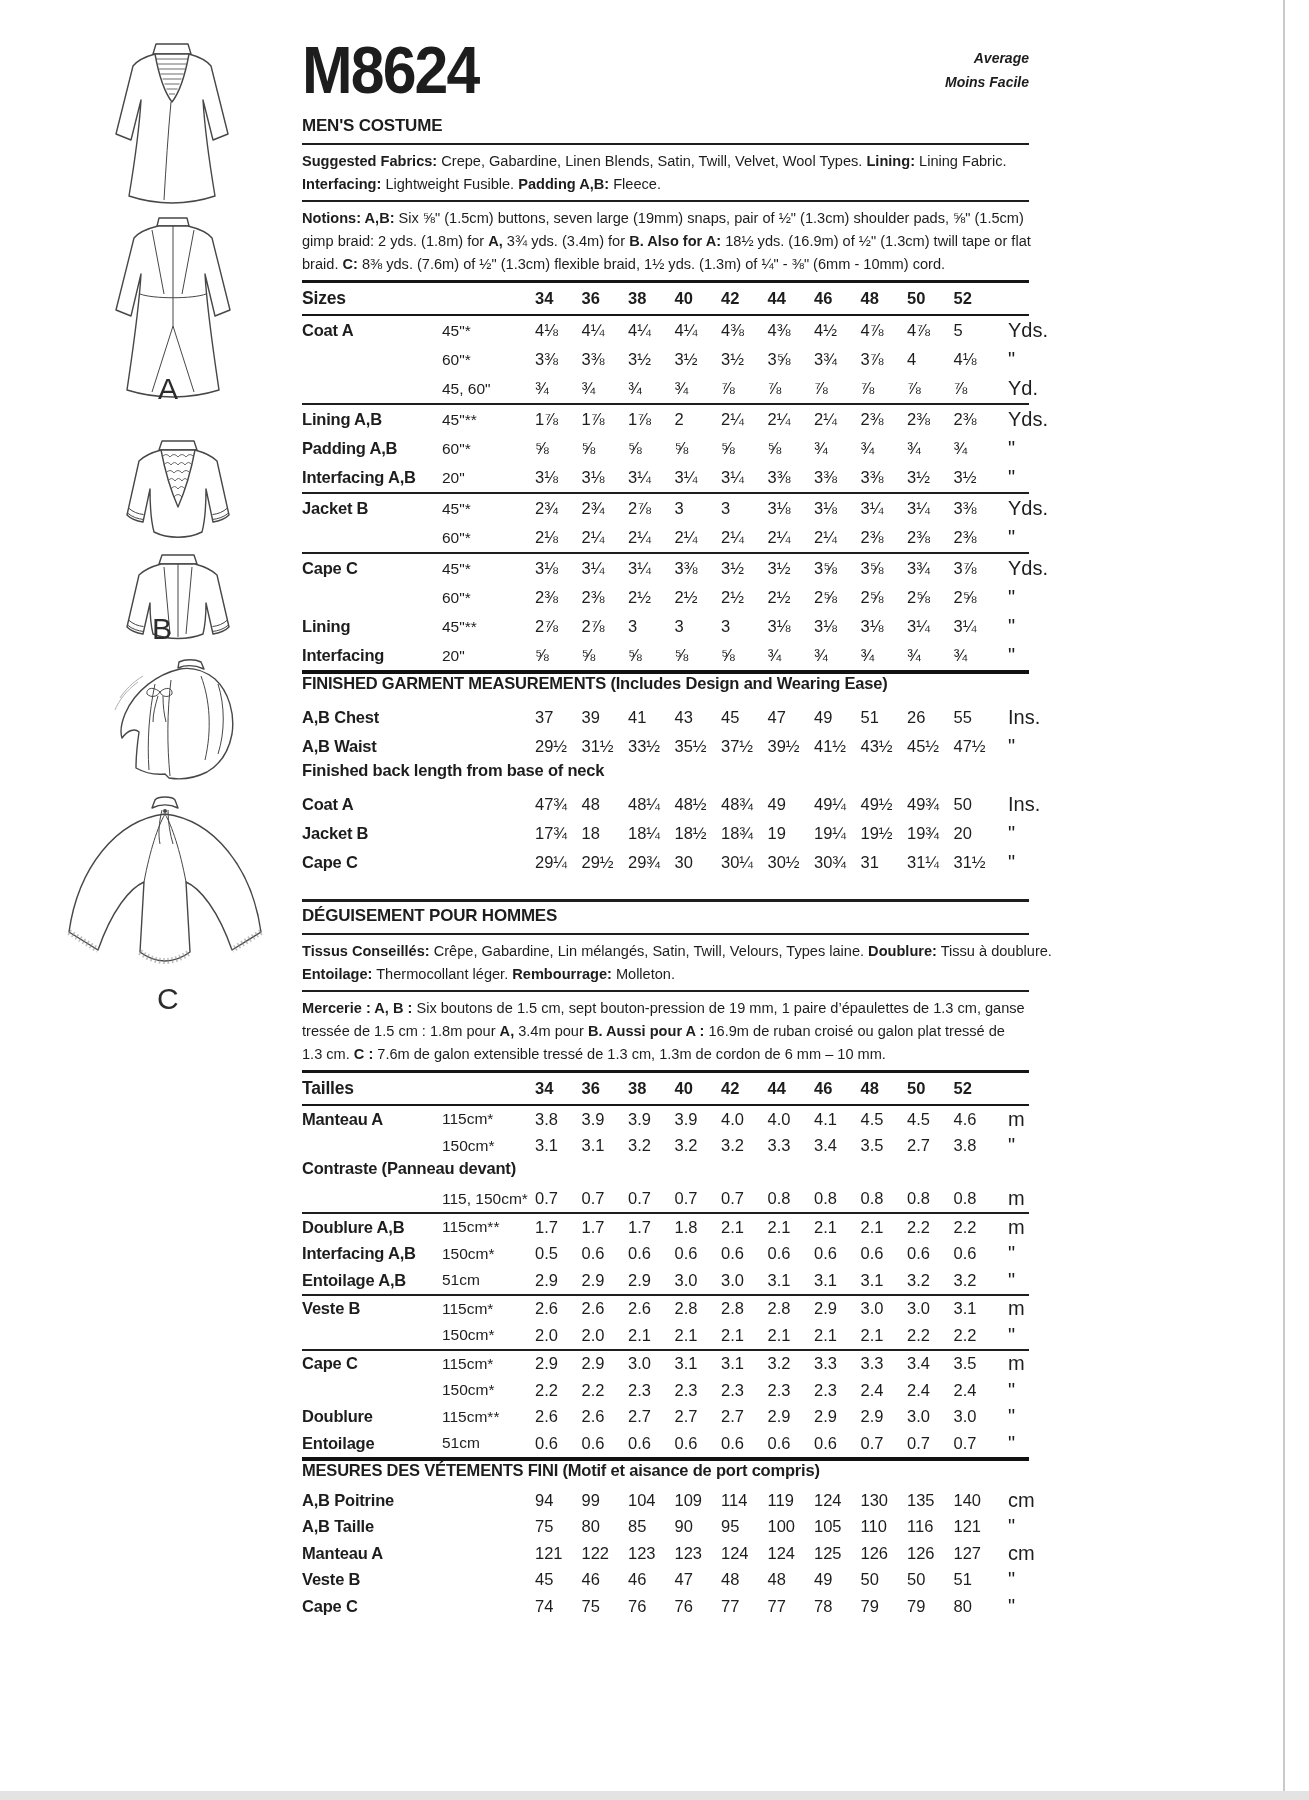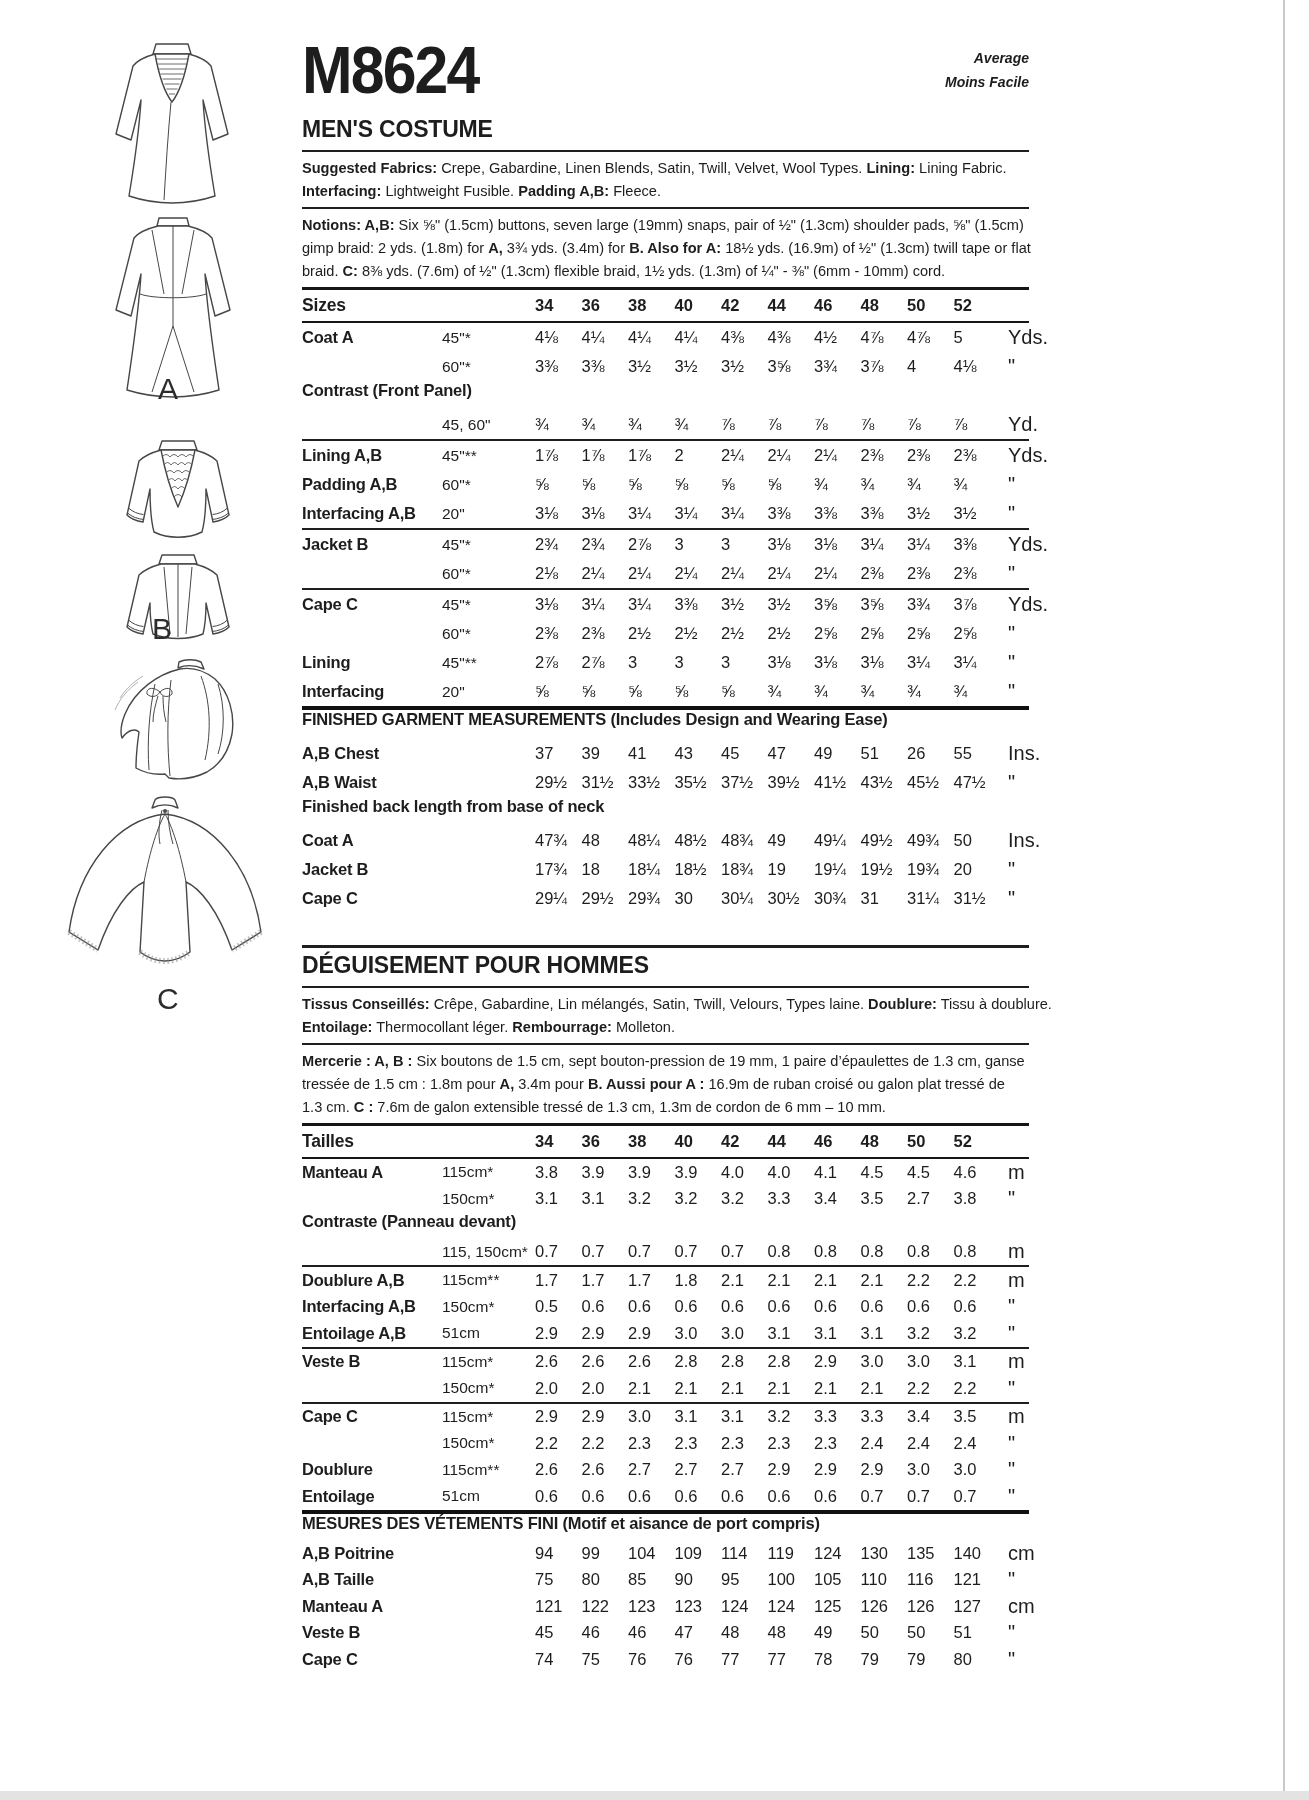--- a/index.html
+++ b/index.html
@@ -13,41 +13,41 @@
   .sketch{position:absolute;}
   .sketch svg{display:block;}
   .garment-letter{position:absolute;font-size:30px;letter-spacing:2px;color:#2c2c2c;}
 
   
   .main{position:absolute;left:302px;top:34px;width:727px;}
   .masthead{display:flex;justify-content:space-between;align-items:flex-start;margin-bottom:8px;}
   .pattern-number{font-weight:bold;font-size:66px;line-height:72px;letter-spacing:-2px;transform:scaleX(.92);transform-origin:0 0;}
   .difficulty{text-align:right;font-weight:bold;font-size:14px;line-height:24px;padding-top:12px;font-style:italic;}
 
-  .sec-title{font-weight:bold;font-size:23px;letter-spacing:-.2px;margin-top:10px;padding-bottom:3px;}
+  .sec-title{font-weight:bold;font-size:17px;letter-spacing:-.2px;margin-top:10px;padding-bottom:3px;}
   .rule{border:0;border-top:2px solid #1e1e1e;margin:4px 0;}
   .rule.heavy{border-top-width:3px;}
   .para{font-size:15.5px;line-height:23px;transform:scaleX(.94);transform-origin:0 0;width:106.4%;margin:3px 0 5px 0;}
   .tline{white-space:nowrap;}
   .b{font-weight:bold;}
 
   
   .sizing-table{border-top:3px solid #161616;margin-top:4px;}
   .trow{display:grid;grid-template-columns:140px 93px repeat(10,46.5px) 1fr;align-items:center;font-size:16.5px;}
   .en .trow{min-height:29px;}
   .fr .trow{min-height:26.5px;}
   .trow.thead{border-bottom:2px solid #161616;font-size:17.5px;min-height:31px;}
   .trow.thfull{display:block;font-weight:bold;letter-spacing:-.2px;line-height:1.1;}
   .rule-thin{border-top:2.5px solid #1e1e1e;}
   .rule-thick{border-top:4px solid #111;}
   .cl{font-weight:bold;letter-spacing:-.2px;}
   .cs{font-size:15.5px;}
   .cn{font-size:16.5px;}
   .cu{font-size:20px;padding-left:8px;}
-  .fr-band{margin-top:32px;}
+  .fr-band{margin-top:22px;}
 </style>
 </head>
 <body>
 
 <div class="page">
 
   <div class="illus">
 
     <div class="sketch" style="left:92px;top:38px;">
       <svg width="160" height="170" viewBox="0 0 160 170" fill="none" stroke="#474747" stroke-width="1.4" stroke-linejoin="round">
@@ -175,21 +175,20 @@
             <span class="cn">3½</span>
             <span class="cn">3½</span>
             <span class="cn">3½</span>
             <span class="cn">3⅝</span>
             <span class="cn">3¾</span>
             <span class="cn">3⅞</span>
             <span class="cn">4</span>
             <span class="cn">4⅛</span>
             <span class="cu">"</span>
           </div>
-          <div class="trow thfull">Contrast (Front Panel)</div>
           <div class="trow">
             <span class="cl"></span>
             <span class="cs">45, 60"</span>
             <span class="cn">¾</span>
             <span class="cn">¾</span>
             <span class="cn">¾</span>
             <span class="cn">¾</span>
             <span class="cn">⅞</span>
             <span class="cn">⅞</span>
             <span class="cn">⅞</span>

